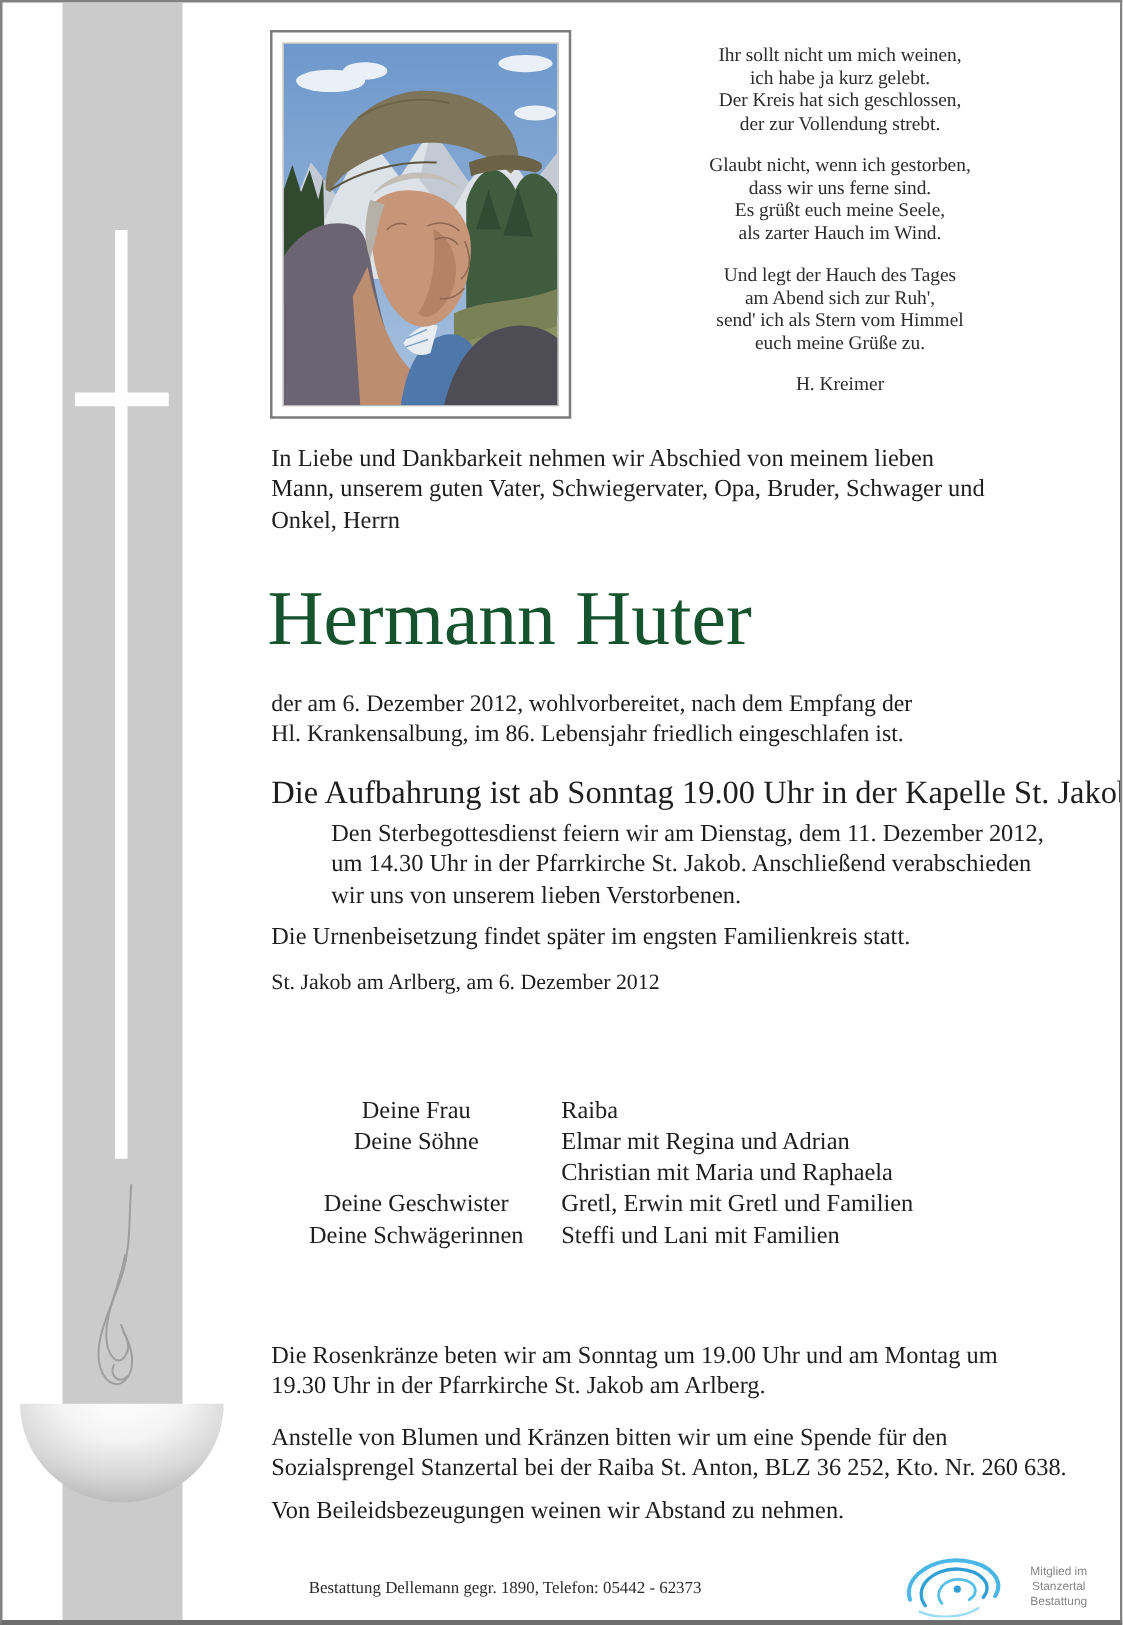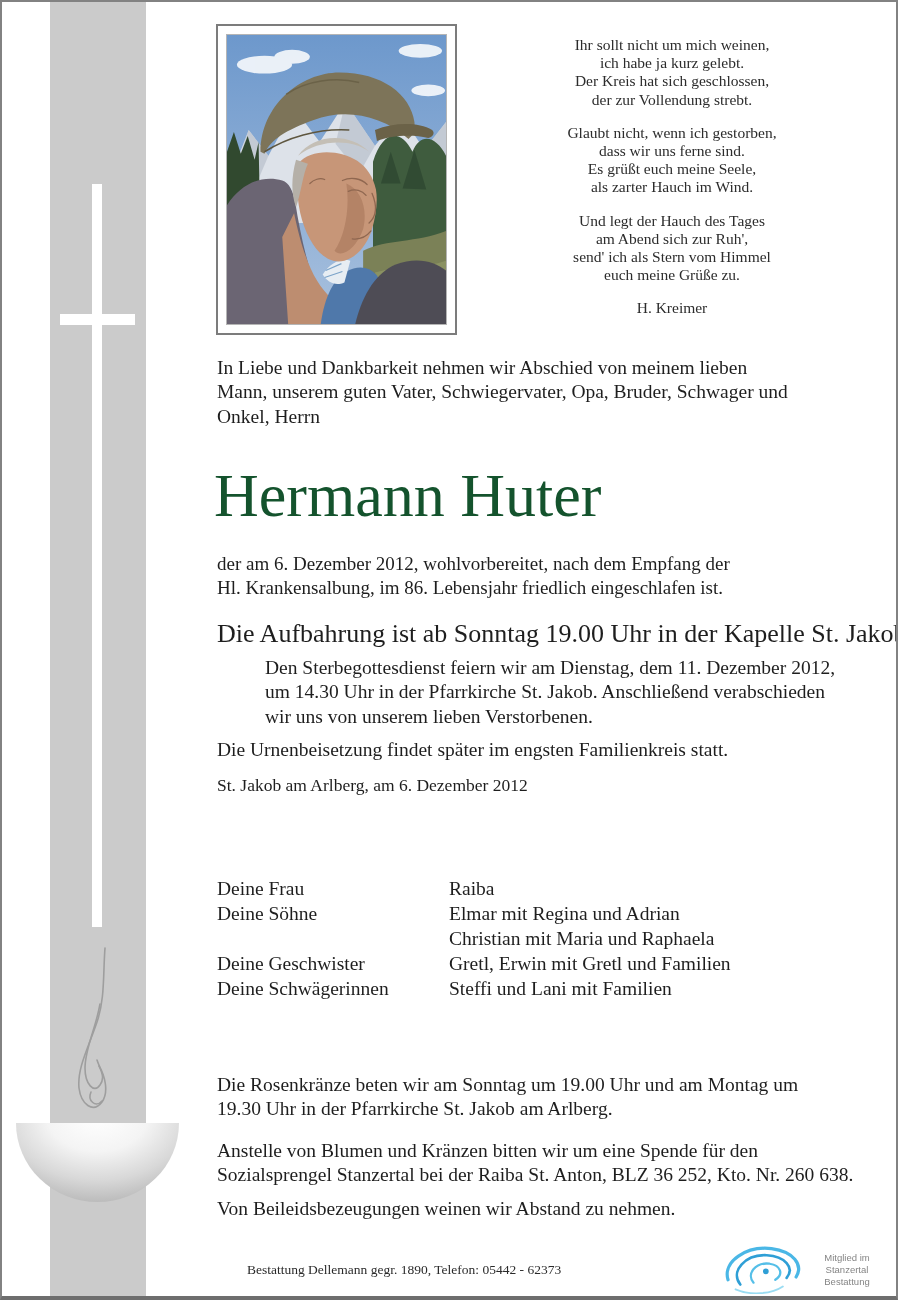--- a/index.html
+++ b/index.html
@@ -59,21 +59,21 @@
     font-weight:normal;color:#14532d;margin:0;
   }
   .death{left:215px;top:550px;font-size:19px;line-height:24.3px;}
   .aufbahrung{left:215px;top:620px;font-size:26px;line-height:24.3px;}
   .sterbe{left:215px;top:654px;font-size:19.5px;line-height:24.3px;margin-left:48px;}
   .urnen{left:215px;top:736px;font-size:19.5px;line-height:24.3px;}
   .placedate{left:215px;top:772px;font-size:17.5px;line-height:22px;}
   .remember-heading{left:215px;top:828px;font-size:19.5px;}
   .family{left:215px;top:874px;font-size:19.5px;line-height:25px;}
   .frow{display:flex;}
-  .flabel{width:232px;flex:0 0 232px;white-space:nowrap;}
+  .flabel{width:232px;flex:0 0 232px;white-space:nowrap;text-align:center;}
   .fvalues div{white-space:nowrap;}
   .closing{left:215px;top:1026px;font-size:19.5px;}
   .rosenkranz{left:215px;top:1071px;font-size:19.5px;line-height:24.3px;}
   .spende{left:215px;top:1137px;font-size:19.5px;line-height:24.3px;}
   .beileid{left:215px;top:1196px;font-size:19.5px;}
   .footer-line{left:245px;top:1260px;font-size:13.5px;color:#2a2a2a;}
   .logo{left:718px;top:1238px;width:170px;height:54px;z-index:5;}
   .logo-swirl{position:absolute;left:0;top:2px;width:86px;height:52px;}
   .logo-text{
     position:absolute;left:84px;top:12px;width:86px;

